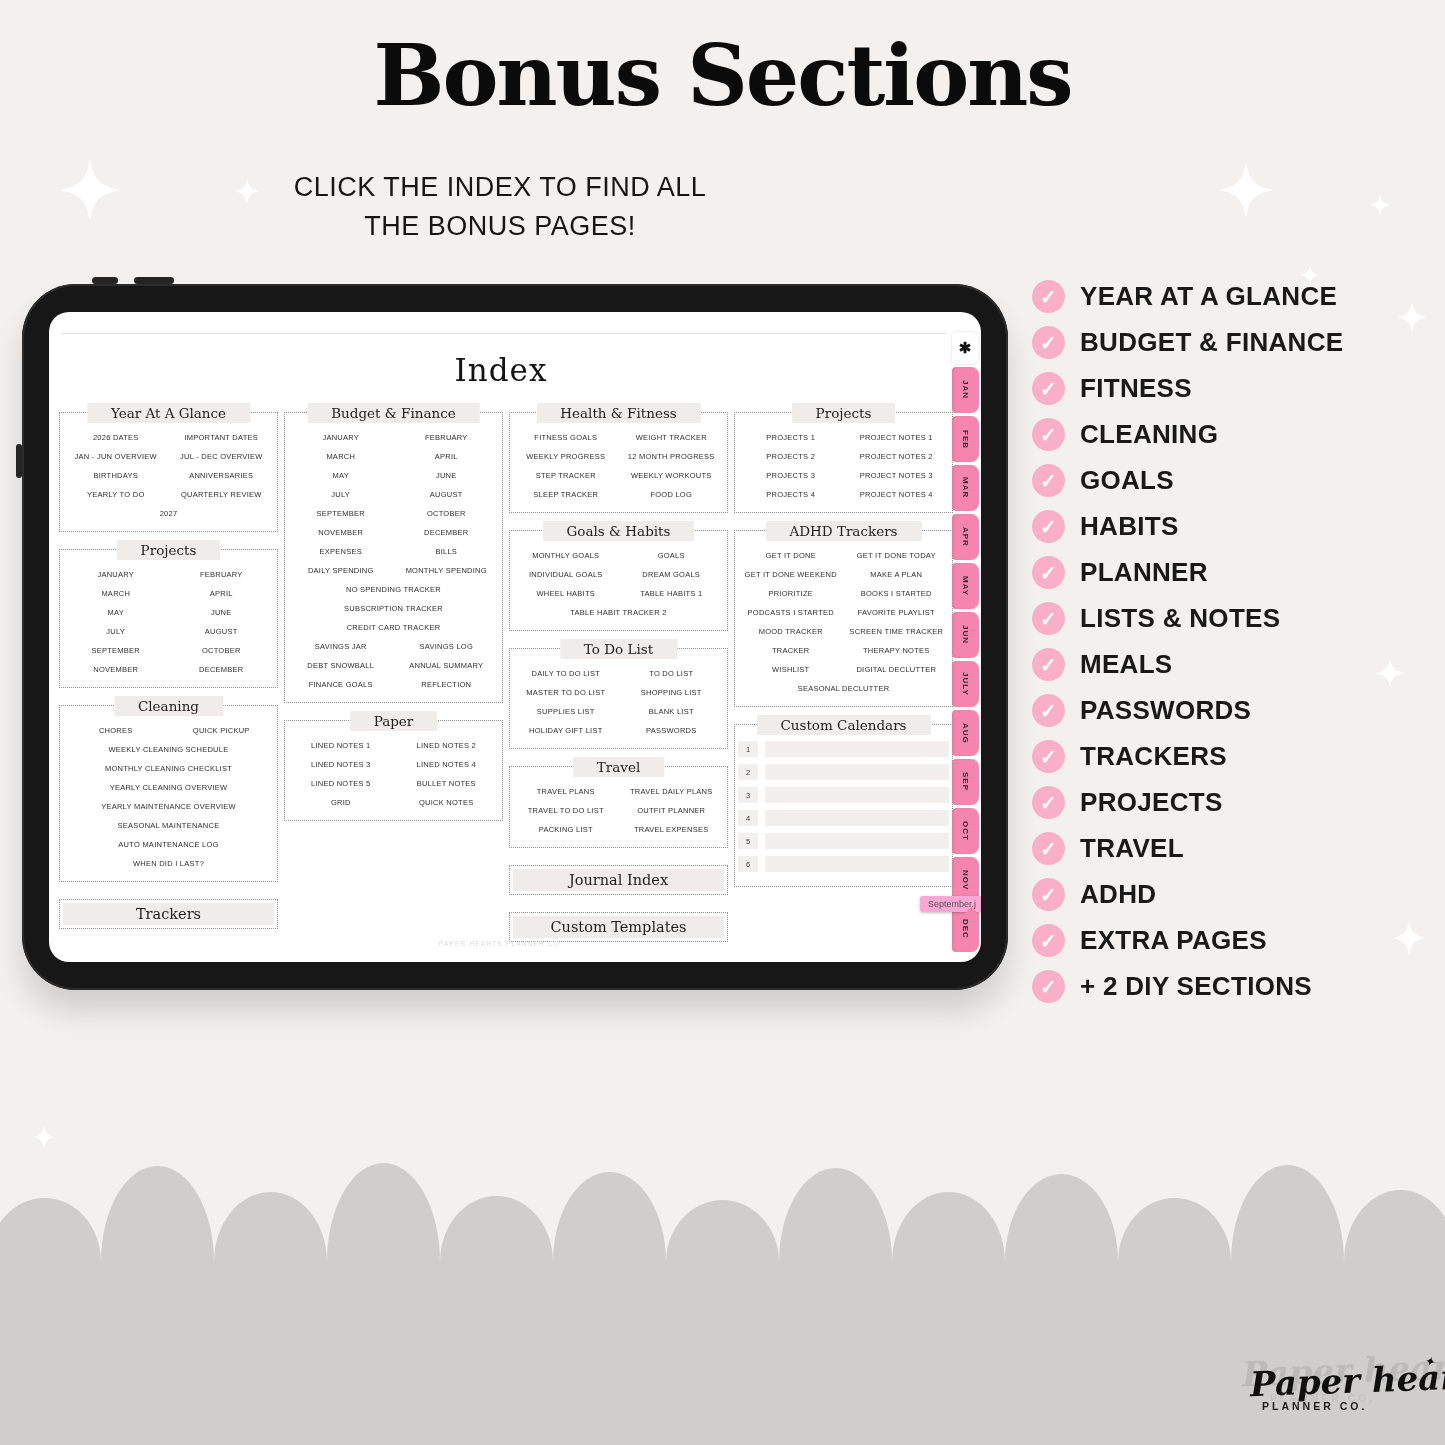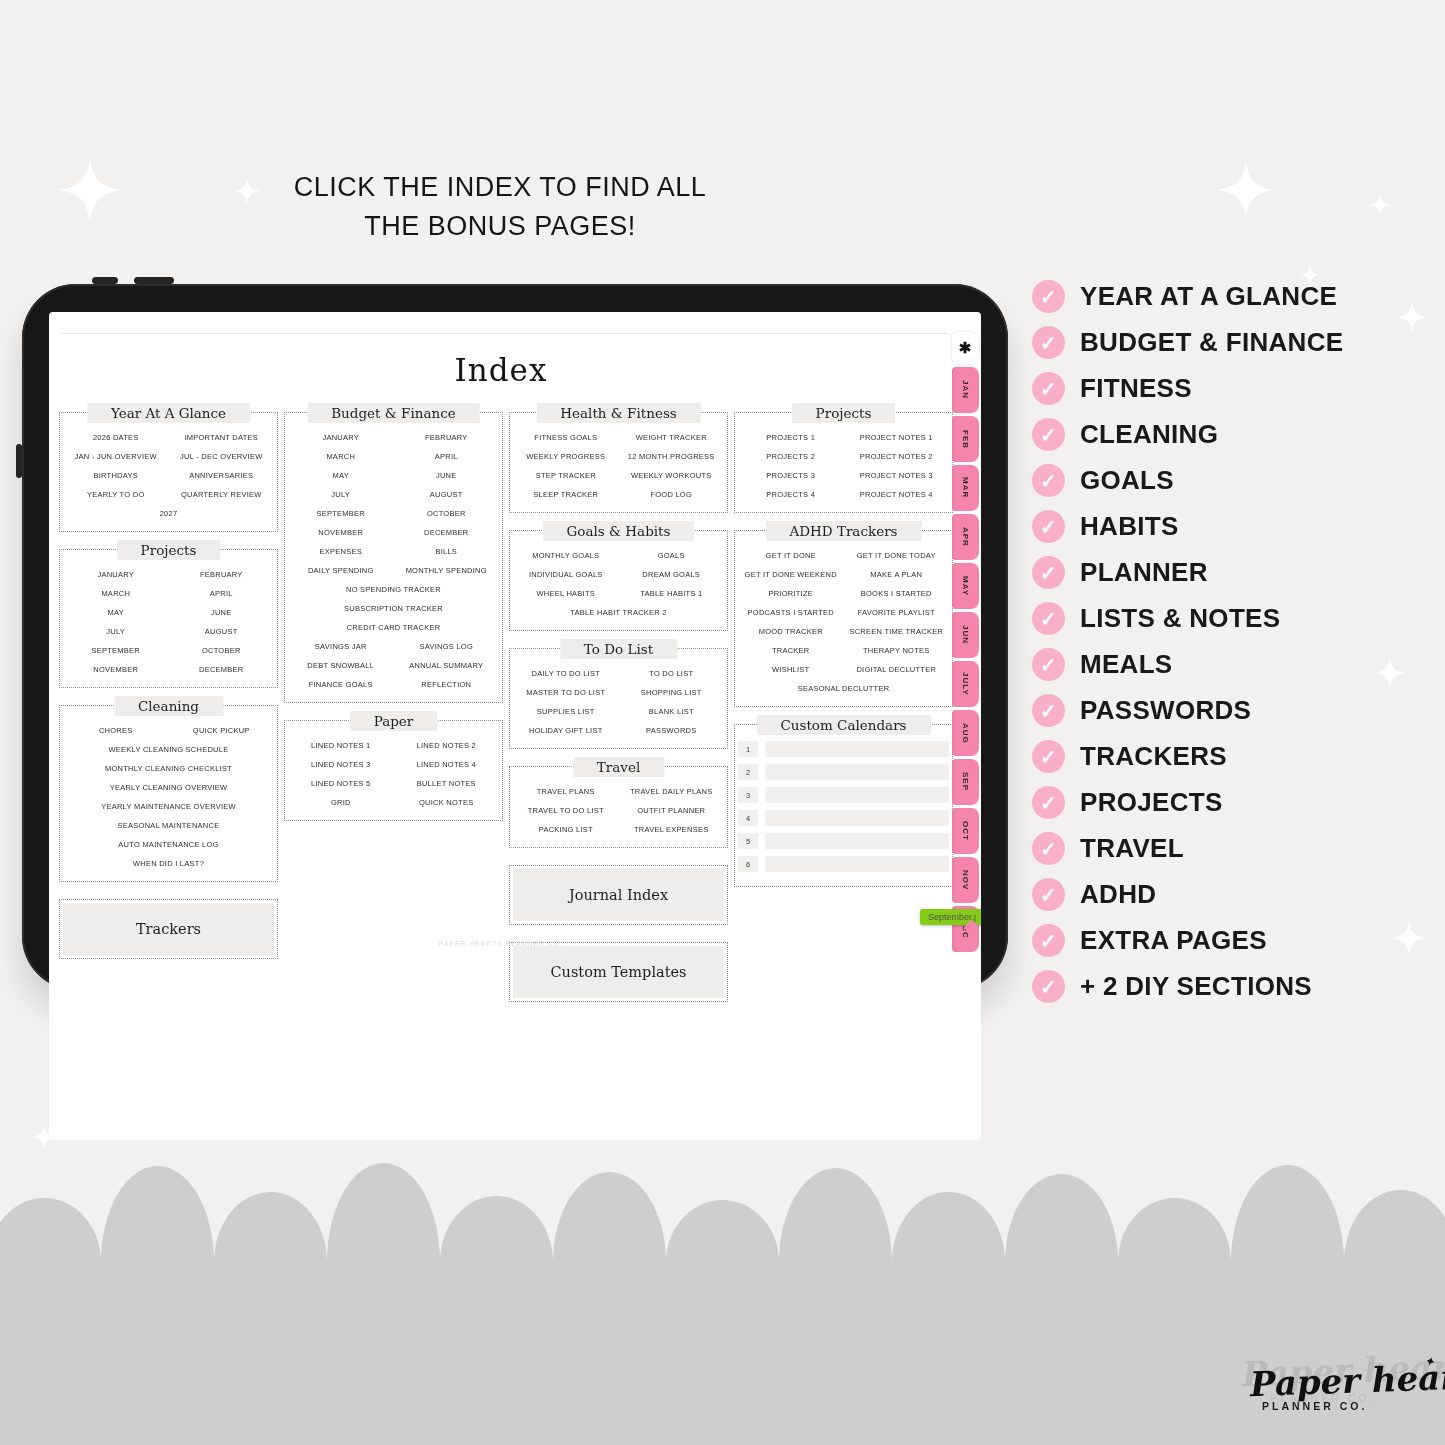--- a/index.html
+++ b/index.html
@@ -23,56 +23,56 @@
   .cl-row{display:flex;align-items:center;margin-bottom:13px;height:33px;}
   .cl-check{width:33px;height:33px;border-radius:50%;background:var(--check,#F9AFC7);
     color:#fff;display:flex;align-items:center;justify-content:center;
     font-size:20px;font-weight:800;flex:0 0 33px;}
   .cl-label{margin-left:15px;font-size:26px;font-weight:700;color:#191919;letter-spacing:.3px;white-space:nowrap;}
 
   
   .tablet{position:absolute;left:22px;top:284px;width:986px;height:706px;background:#171717;
     border-radius:54px;box-shadow:0 22px 30px rgba(0,0,0,.14), inset 0 0 0 2px #2c2c2c;}
   .t-btn{position:absolute;background:#242424;border-radius:4px;}
-  .screen{position:absolute;left:27px;top:28px;width:932px;height:828px;background:#ffffff;
-    border-radius:4px;overflow:hidden;}
+  .screen{position:absolute;left:27px;top:28px;width:932px;height:650px;background:#ffffff;
+    border-radius:20px;overflow:hidden;}
   .topline{position:absolute;left:12px;right:34px;top:21px;height:1px;background:#e4e3e2;}
   .index-title{position:absolute;left:0;top:40px;width:904px;text-align:center;
     font-family:"DejaVu Serif","Liberation Serif",serif;font-size:31px;letter-spacing:1px;color:#141414;}
   .columns{position:absolute;left:10px;top:100px;width:894px;display:flex;gap:6px;}
   .col{flex:1;min-width:0;}
 
   .sec{position:relative;border:1px dotted #8f8f8f;margin-bottom:17px;padding:16px 3px 7px;}
   .hdr{position:absolute;top:-10px;left:50%;transform:translateX(-50%);background:#eeedec;
     padding:2px 24px;font-family:"DejaVu Serif","Liberation Serif",serif;font-size:13.5px;
     color:#1e1e1e;white-space:nowrap;}
   .sec.band{padding:3px;}
   .hdr-full{background:#eeedec;text-align:center;
-    font-family:"DejaVu Serif","Liberation Serif",serif;font-size:14.5px;color:#1e1e1e;padding:18px 0;}
+    font-family:"DejaVu Serif","Liberation Serif",serif;font-size:14.5px;color:#1e1e1e;padding:3px 0;}
   .row{display:flex;align-items:center;min-height:19px;}
   .cell{flex:1;text-align:center;font-size:7.5px;font-weight:500;letter-spacing:.25px;
     color:#2e2e2e;text-transform:uppercase;line-height:1.35;padding:0 2px;}
   .crow{display:flex;gap:7px;height:16px;margin-bottom:7px;align-items:stretch;}
   .cnum{width:20px;background:#f1f0ef;display:flex;align-items:center;justify-content:center;
     font-size:7.5px;color:#3a3a3a;}
   .cbar{flex:1;background:#f1f0ef;}
   .watermark{position:absolute;left:0;top:628px;width:904px;text-align:center;
     font-size:6.5px;letter-spacing:1.2px;color:#d9d8d7;}
 
   
   .tab-strip{position:absolute;top:20px;right:2px;width:27px;}
   .tab{width:27px;height:46px;margin-bottom:3px;background:var(--pink,#F585AC);
     border-radius:4px 8px 8px 4px;display:flex;align-items:center;justify-content:center;
     writing-mode:vertical-rl;font-size:8px;font-weight:700;letter-spacing:1px;color:#2e2e2e;
     box-shadow:inset 2px 0 2px rgba(0,0,0,.06);}
   .tab.special{background:#ffffff;height:32px;writing-mode:horizontal-tb;
     font-size:15px;font-weight:700;color:#111;box-shadow:0 0 3px rgba(0,0,0,.15);}
 
   
-  .tooltip{position:absolute;left:871px;top:597px;background:#84cc16;border-radius:3px;
+  .tooltip{position:absolute;left:871px;top:584px;background:#f9a8d4;border-radius:3px;
     box-shadow:0 1px 3px rgba(0,0,0,.25);padding:3px 8px;font-size:9px;color:#555;z-index:5;}
   .tooltip .ptr{position:absolute;left:46px;top:13px;width:11px;height:11px;
     background:var(--pink,#F585AC);transform:rotate(45deg);z-index:-1;}
 
   
   .ground{position:absolute;left:0;bottom:0;width:100%;height:184px;background:#CFCECD;}
   .scallops{position:absolute;left:-12px;right:-12px;bottom:183px;height:102px;
     display:flex;align-items:flex-end;}
   .scallops i{flex:1;background:#CFCECD;border-radius:50% 50% 0 0 / 100% 100% 0 0;}
 
@@ -84,20 +84,21 @@
   .logo .sub{position:absolute;left:22px;top:52px;font-size:10.5px;font-weight:700;
     letter-spacing:3px;color:#1c1c1c;white-space:nowrap;}
   .logo .sub.ghost{left:30px;top:44px;color:#c3c2c1;z-index:0;}
   .logo .doodle{position:absolute;right:4px;top:6px;font-size:13px;color:#111;transform:rotate(15deg);}
 </style>
 </head>
 <body>
 
 <div class="canvas">
 
+  <div class="big-title">Bonus Sections</div>
   <div class="subtitle">CLICK THE INDEX TO FIND ALL
 THE BONUS PAGES!</div>
 
   <div class="spark" style="left:59px;top:159px;width:62px;height:62px">
       <svg viewBox="0 0 100 100">
         <path d="M50 0C56 34 66 44 100 50 66 56 56 66 50 100 44 66 34 56 0 50 34 44 44 34 50 0Z" fill="#fff"></path>
       </svg>
     </div>
   <div class="spark" style="left:234px;top:178px;width:26px;height:26px">
       <svg viewBox="0 0 100 100">

